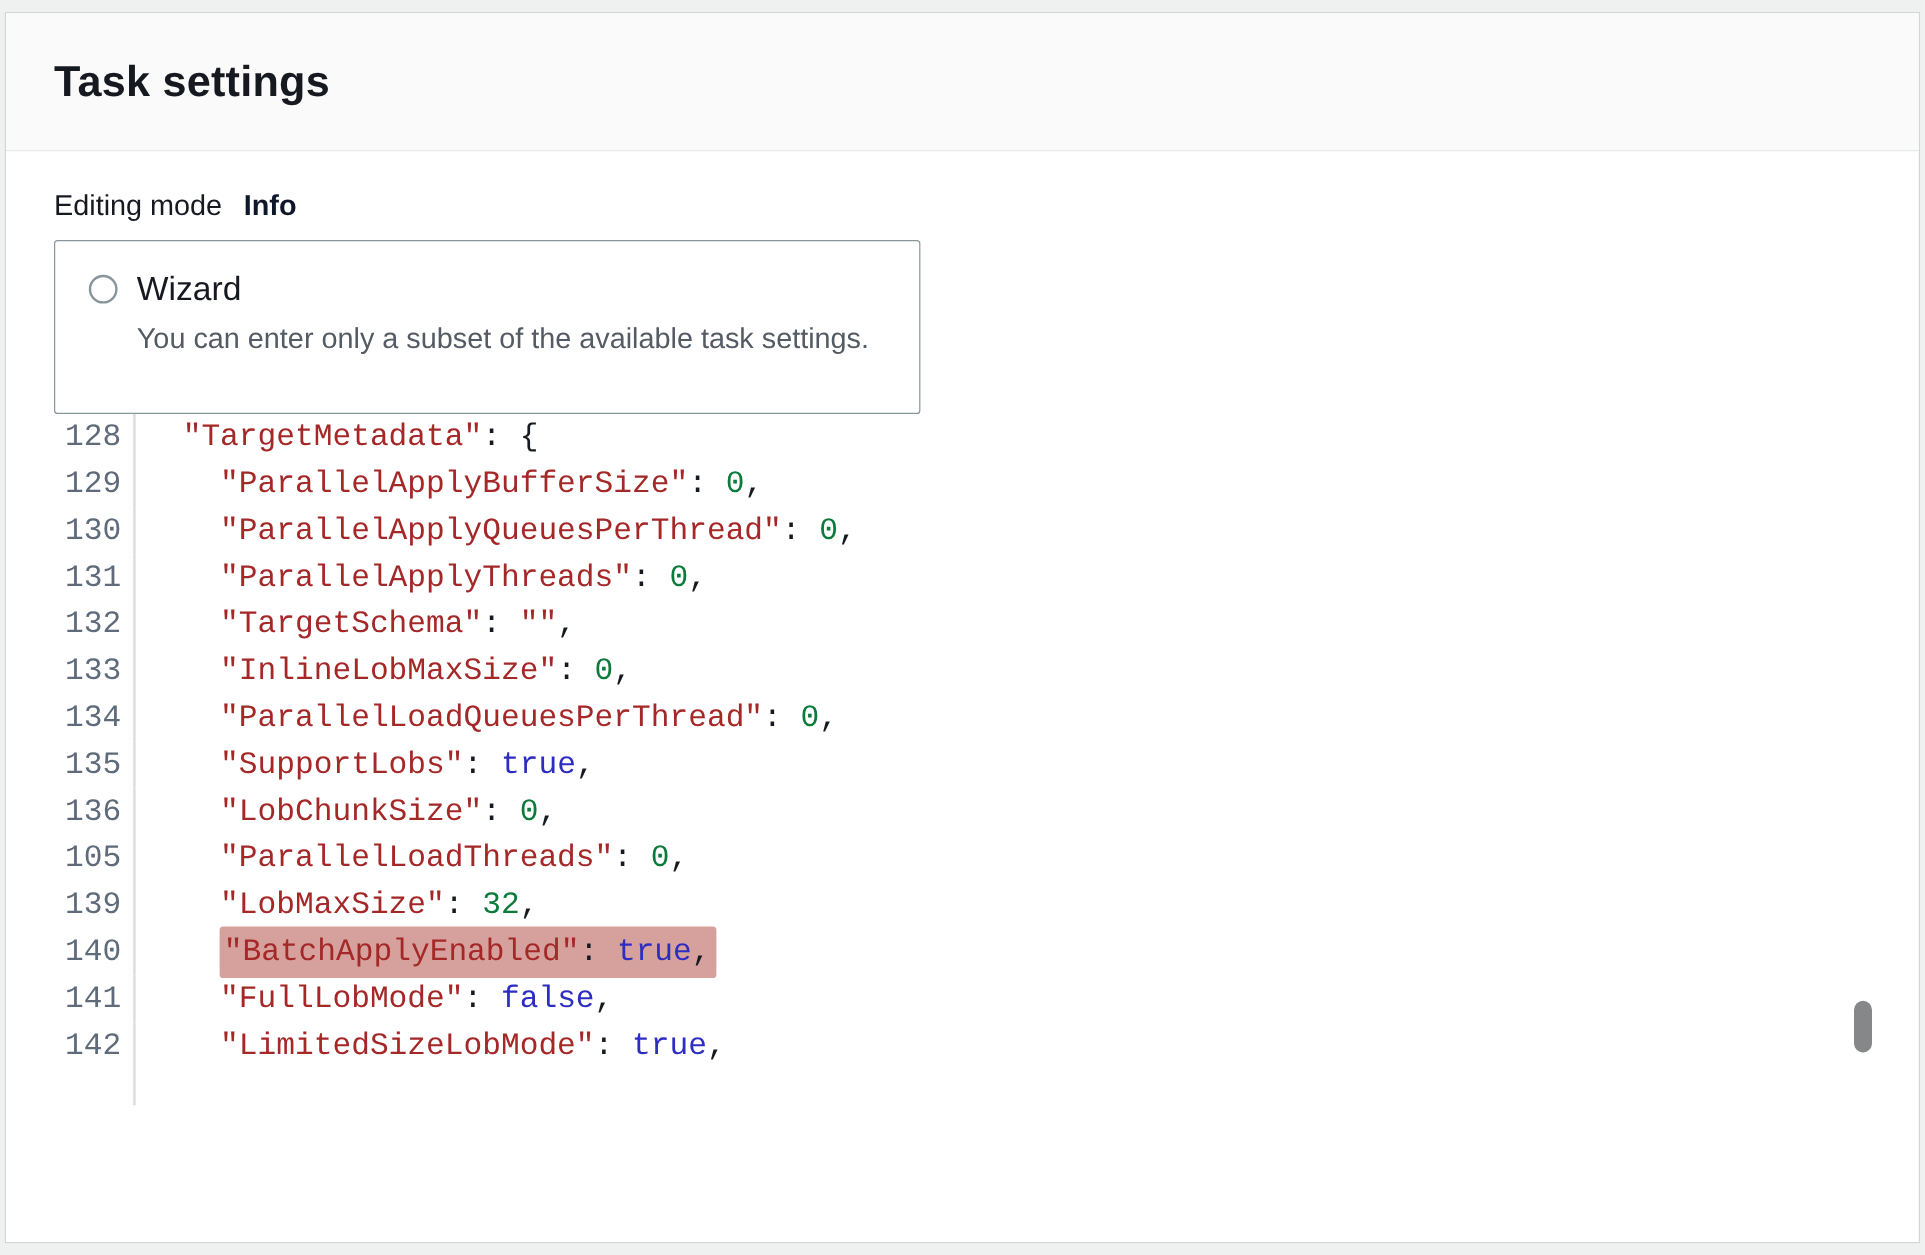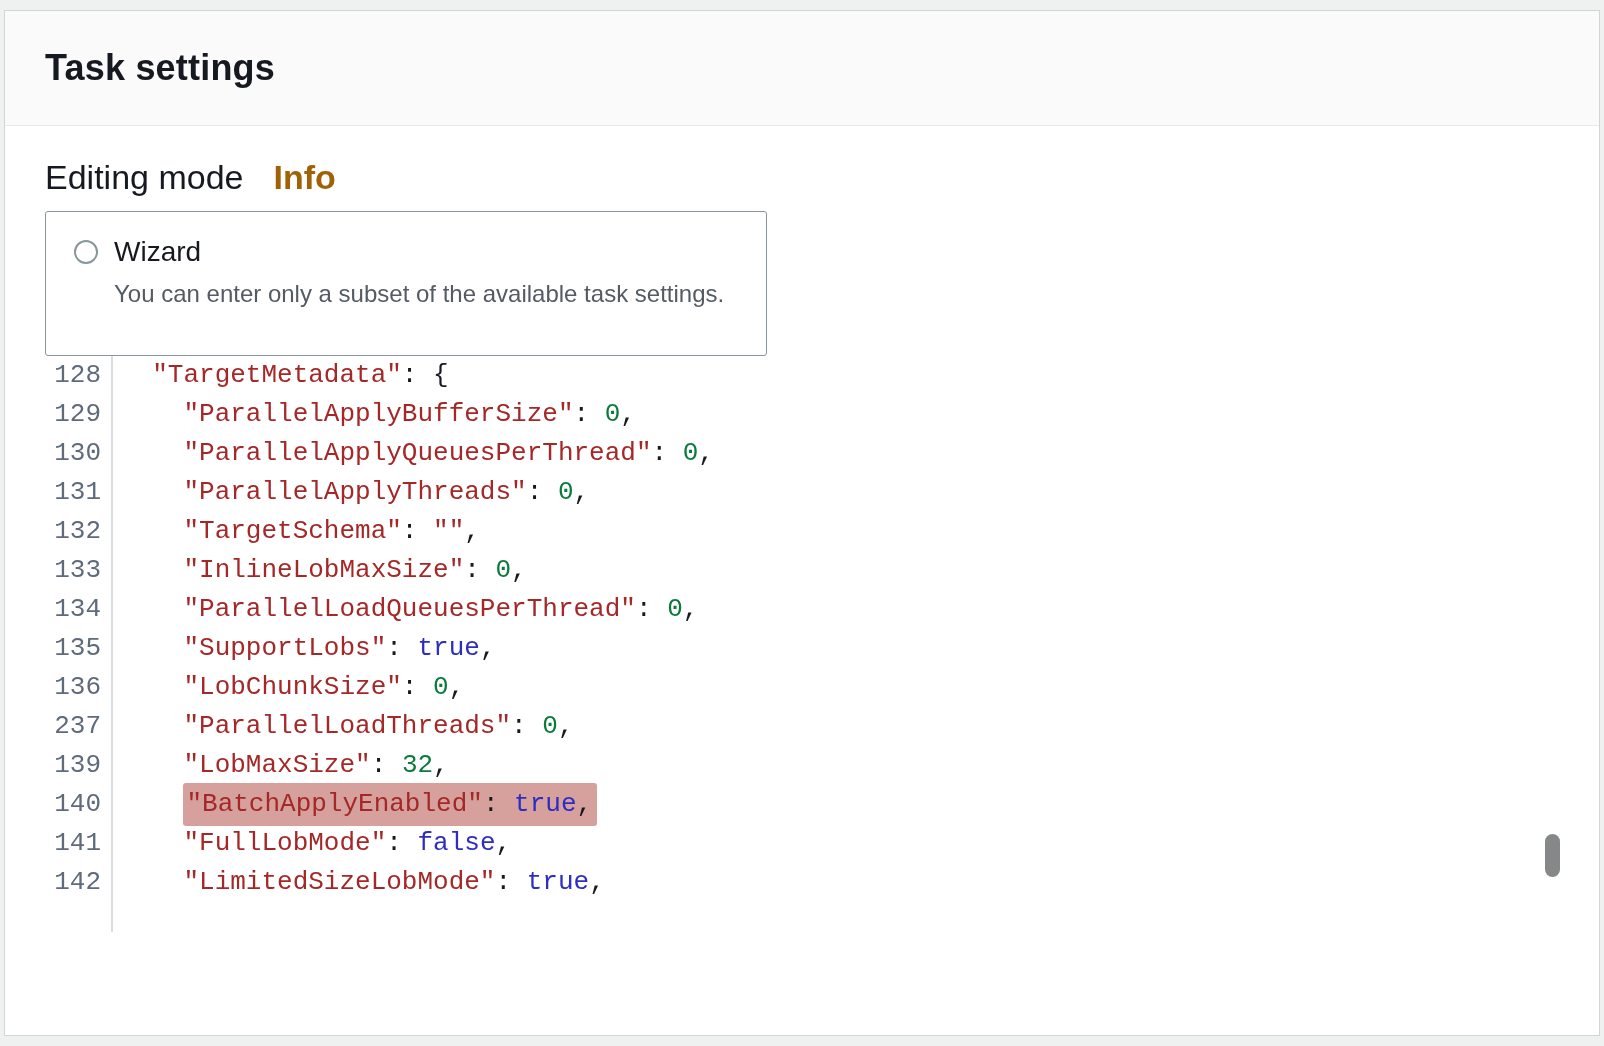--- a/index.html
+++ b/index.html
@@ -9,23 +9,23 @@
 
   .container { position:absolute; left:4px; top:10px; width:1596px; height:1026px;
                background:#ffffff; border:1px solid #d0d6d6; }
 
   .panel-header { height:115px; background:#fafafa; border-bottom:1px solid #e6e9e9;
                   display:flex; align-items:center; padding:0 40px; }
   .panel-title { font-size:36px; font-weight:700; color:#16191f; letter-spacing:0.2px; }
 
   .content { padding:32px 40px 0 40px; }
 
-  .mode-row { display:flex; align-items:center; gap:30px; font-size:34px; }
+  .mode-row { display:flex; align-items:center; gap:18px; font-size:24px; }
   .mode-label { color:#16191f; }
-  .info-link { color:#a16207; font-weight:700; cursor:pointer; }
+  .info-link { color:#0f172a; font-weight:700; cursor:pointer; }
 
   .cards { display:flex; gap:28px; margin-top:14px; }
   .option-card { width:722px; height:145px; border-radius:3px; padding:24px 28px;
                  background:#fff; border:1px solid #87969b; cursor:pointer; }
   .option-card.selected { border:2px solid #0073bb; background:#f1faff; padding:23px 27px; }
   .radio-row { display:flex; align-items:center; gap:16px; }
   .radio { width:24px; height:24px; border-radius:50%; background:#fff; flex-shrink:0; }
   .radio.unchecked { border:2px solid #87969b; }
   .radio.checked   { border:7px solid #0073bb; }
   .option-label { font-size:28px; color:#16191f; }
@@ -108,21 +108,21 @@
           </div>
           <div class="code-line">
             <span class="gutter">135</span>
             <span class="line-text">    <span class="tok-str">"SupportLobs"</span><span class="tok-punct">: </span><span class="tok-bool">true</span><span class="tok-punct">,</span></span>
           </div>
           <div class="code-line">
             <span class="gutter">136</span>
             <span class="line-text">    <span class="tok-str">"LobChunkSize"</span><span class="tok-punct">: </span><span class="tok-num">0</span><span class="tok-punct">,</span></span>
           </div>
           <div class="code-line">
-            <span class="gutter">237</span>
+            <span class="gutter">105</span>
             <span class="line-text">    <span class="tok-str">"ParallelLoadThreads"</span><span class="tok-punct">: </span><span class="tok-num">0</span><span class="tok-punct">,</span></span>
           </div>
           <div class="code-line">
             <span class="gutter">139</span>
             <span class="line-text">    <span class="tok-str">"LobMaxSize"</span><span class="tok-punct">: </span><span class="tok-num">32</span><span class="tok-punct">,</span></span>
           </div>
           <div class="code-line">
             <span class="gutter">140</span>
             <span class="line-text">    <span class="hl"><span class="tok-str">"BatchApplyEnabled"</span><span class="tok-punct">: </span><span class="tok-bool">true</span><span class="tok-punct">,</span></span></span>
           </div>

